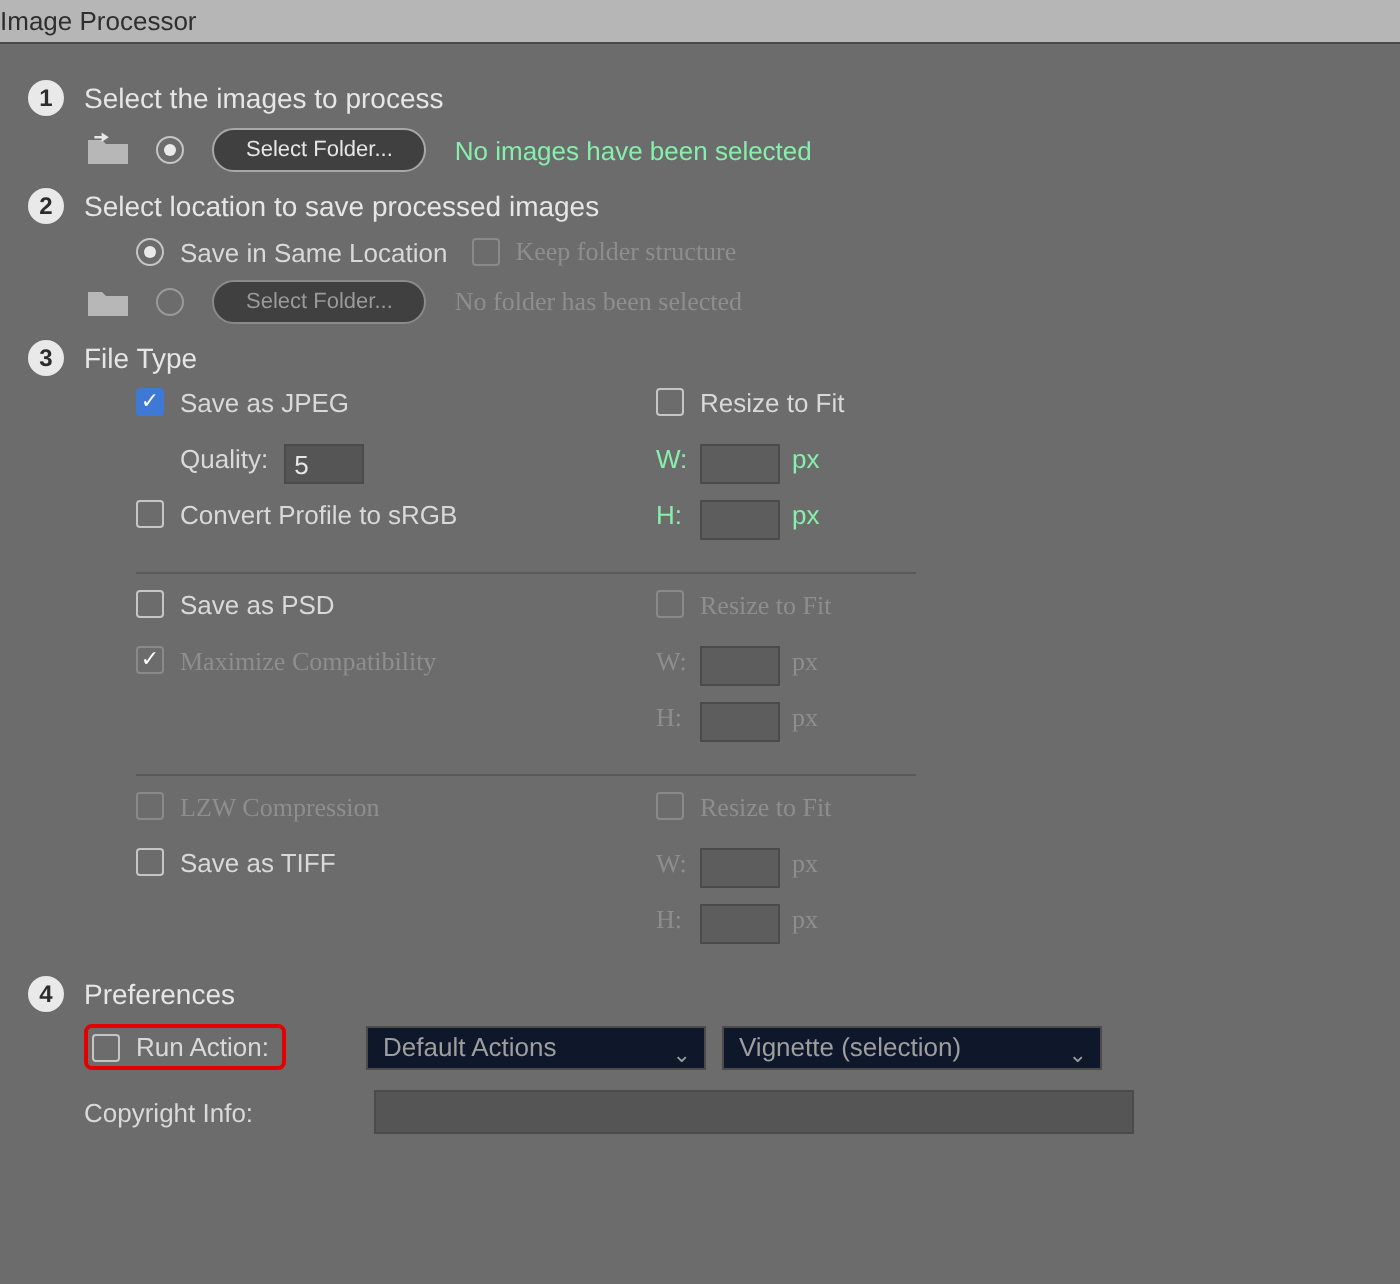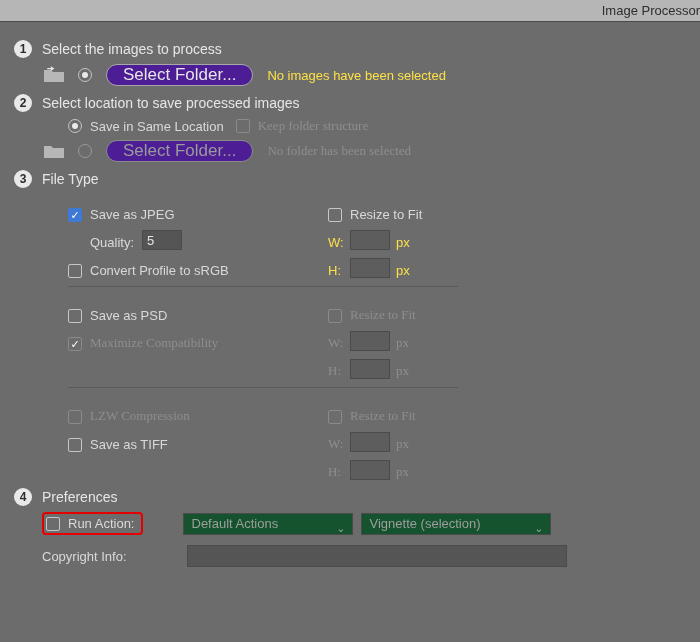--- a/index.html
+++ b/index.html
@@ -11,21 +11,21 @@
     width: 700px;
     height: 642px;
     overflow: hidden;
     position: relative;
   }
   .titlebar {
     background: #b6b6b6;
     color: #2e2e2e;
     height: 22px;
     line-height: 22px;
-    text-align: right;
+    text-align: left;
     font-size: 13px;
     border-bottom: 1px solid #4a4a4a;
   }
   .content {
     position: absolute;
     top: 22px; left: 0; right: 0; bottom: 0;
     background: #6c6c6c;
     padding: 10px 14px 0 14px;
   }
   .row { display: flex; align-items: center; }
@@ -43,52 +43,52 @@
   .radio, .check {
     width: 14px; height: 14px; border: 1px solid #c6c6c6;
     display: inline-flex; align-items: center; justify-content: center;
     margin-right: 8px; cursor: pointer; flex-shrink: 0;
     background: #6c6c6c;
   }
   .radio { border-radius: 50%; }
   .check { border-radius: 2px; }
   .dot { width: 6px; height: 6px; border-radius: 50%; background: #e9e9e9; }
   .tick::after { content:"✓"; color:#fff; font-size:11px; line-height:1; }
-  .dim { color: #fde047; }
+  .dim { color: #86efac; }
   .dimmer { color: #8e8e8e; font-family: Liberation Serif, serif; }
   .btn-main {
     position: absolute; right: 16px;
     width: 78px; height: 24px; border-radius: 12px;
     border: 1px solid #a8a8a8; background: #6c6c6c;
     color: #e6e6e6; font-size: 13px; text-align: center; line-height: 22px;
     cursor: pointer;
   }
   .btn-run { top: 46px; border-color:#5a8fff; box-shadow: 0 0 0 1px #2f63c9 inset; }
   .btn-cancel{ top: 82px; }
   .btn-load  { top: 150px; }
   .btn-save  { top: 194px; }
   .btn-mini {
-    border: 1px solid #a8a8a8; background:#4c1d95; color:#e6e6e6;
-    height: 22px; border-radius: 11px; padding: 0 16px; font-size:17px;
+    border: 1px solid #a8a8a8; background:#404040; color:#e6e6e6;
+    height: 22px; border-radius: 11px; padding: 0 16px; font-size:11px;
     cursor:pointer; line-height:20px;
   }
   .btn-mini.dim { color:#9a9a9a; border-color:#8a8a8a; }
   .hr { border: none; border-top: 1px solid #5a5a5a; margin: 8px 0 8px 54px; width: 390px; }
   .file-cols { display:flex; margin-left:54px; }
   .colL { width: 260px; }
   .colR { width: 180px; }
-  .line { display:flex; align-items:flex-end; height: 28px; }
+  .line { display:flex; align-items:flex-start; height: 28px; }
   .input-sm {
     background: #555; border: 1px solid #4b4b4b; color:#e6e6e6;
     width: 40px; height: 20px; padding: 0 4px; font-size: 13px;
   }
   .input-sm.dim { color:#8e8e8e; background:#5d5d5d; }
   .unit { margin-left: 6px; }
   .select {
-    background:#14532d; border:1px solid #4b4b4b; height:22px;
+    background:#0f172a; border:1px solid #4b4b4b; height:22px;
     width:170px; padding:0 22px 0 8px; color:#9e9e9e; font-size:13px;
     position:relative; cursor:pointer; line-height:20px;
   }
   .select .caret { position:absolute; right:6px; top:4px; font-size:11px; color:#9e9e9e; }
   .highlight-box { border:2px solid #e40000; border-radius:4px; padding:2px 6px 2px 2px; display:inline-flex; align-items:center; }
   .folder-icon {
     width:24px; height:18px; margin-right:12px; position:relative; flex-shrink:0;
   }
   .folder-icon svg { width:24px; height:18px; }
   .text-input-long {

